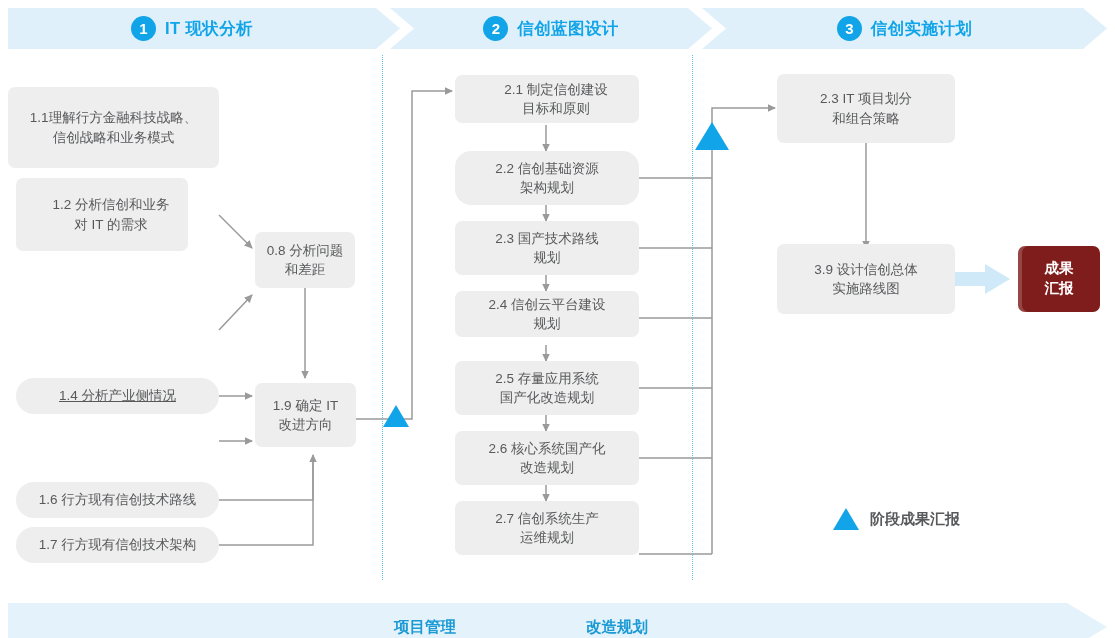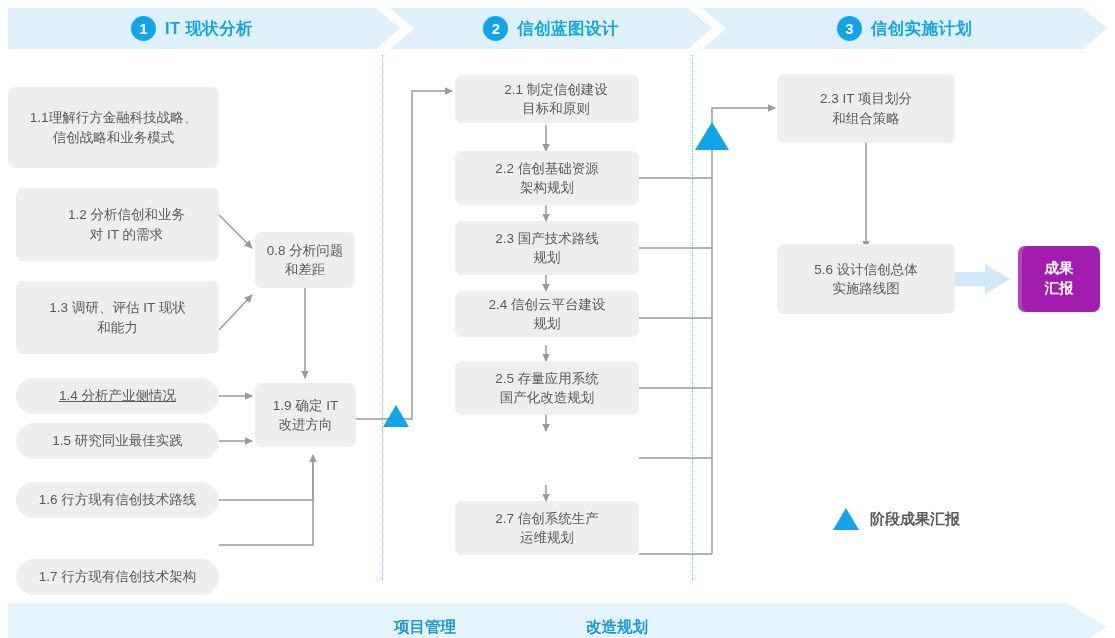--- a/index.html
+++ b/index.html
@@ -65,21 +65,21 @@
     color:#58595b;
     font-size:13.5px;
     line-height:1.42;
     padding:2px 6px;
     box-sizing:border-box;
     white-space:pre-line;
   }
   
   .badge{
     position:absolute;
-    background:#a21caf;
+    background:#7f1d1d;
     border-radius:7px;
     color:#ffffff;
     font-size:14.5px;
     font-weight:bold;
     line-height:1.35;
     display:flex;align-items:center;justify-content:center;
     text-align:center;
     white-space:pre-line;
     box-shadow:inset 4px 0 0 rgba(255,255,255,.18);
   }
@@ -196,49 +196,48 @@
       <div class="phase-num">3</div>
       <div class="phase-label">信创实施计划</div>
     </div>
   </div>
 
   <div class="vdash" style="left:382px;top:55px;height:525px;"></div>
   <div class="vdash" style="left:692px;top:55px;height:525px;"></div>
 
   <div class="task" style="left:8px;top:67px;width:211px;height:81px;margin-top:20px;">1.1理解行方金融科技战略、
 信创战略和业务模式</div>
-  <div class="task" style="left:16px;top:188px;width:203px;height:73px;padding-left:24px;">1.2 分析信创和业务
+  <div class="task" style="left:16px;top:178px;width:172px;height:73px;padding-left:24px;">1.2 分析信创和业务
 对 IT 的需求</div>
-  <div class="task" style="left:16px;top:281px;width:203px;height:73px;">1.3 调研、评估 IT 现状
-和能力</div>
   <div class="task" style="left:16px;top:378px;width:203px;height:36px;border-radius:18px;text-decoration:underline;">1.4 分析产业侧情况</div>
-  <div class="task" style="left:16px;top:423px;width:203px;height:36px;border-radius:18px;">1.5 研究同业最佳实践</div>
   <div class="task" style="left:16px;top:482px;width:203px;height:36px;border-radius:18px;">1.6 行方现有信创技术路线</div>
-  <div class="task" style="left:16px;top:527px;width:203px;height:36px;border-radius:18px;margin-top:32px;">1.7 行方现有信创技术架构</div>
+  <div class="task" style="left:16px;top:527px;width:203px;height:36px;border-radius:18px;">1.7 行方现有信创技术架构</div>
   <div class="task" style="left:255px;top:232px;width:100px;height:56px;">0.8 分析问题
 和差距</div>
   <div class="task" style="left:255px;top:383px;width:101px;height:64px;">1.9 确定 IT
 改进方向</div>
 
   <div class="task" style="left:455px;top:75px;width:184px;height:48px;padding-left:24px;">2.1 制定信创建设
 目标和原则</div>
-  <div class="task" style="left:455px;top:151px;width:184px;height:54px;">2.2 信创基础资源
+  <div class="task" style="left:455px;top:151px;width:184px;height:54px;border-radius:16px;">2.2 信创基础资源
 架构规划</div>
   <div class="task" style="left:455px;top:221px;width:184px;height:54px;">2.3 国产技术路线
 规划</div>
   <div class="task" style="left:455px;top:291px;width:184px;height:46px;">2.4 信创云平台建设
 规划</div>
   <div class="task" style="left:455px;top:361px;width:184px;height:54px;">2.5 存量应用系统
 国产化改造规划</div>
+  <div class="task" style="left:455px;top:431px;width:184px;height:54px;">2.6 核心系统国产化
+改造规划</div>
   <div class="task" style="left:455px;top:501px;width:184px;height:54px;">2.7 信创系统生产
 运维规划</div>
 
   <div class="task" style="left:777px;top:74px;width:178px;height:69px;">2.3 IT 项目划分
 和组合策略</div>
-  <div class="task" style="left:777px;top:244px;width:178px;height:70px;">5.6 设计信创总体
+  <div class="task" style="left:777px;top:244px;width:178px;height:70px;">3.9 设计信创总体
 实施路线图</div>
 
   <div class="badge" style="left:1018px;top:246px;width:82px;height:66px;">成果
 汇报</div>
 
   <div class="tri sm" style="left:383px;top:405px;"></div>
   <div class="tri" style="left:695px;top:122px;"></div>
 
   <div class="legend" style="left:833px;top:508px;">
     <div class="tri sm" style="position:relative;left:0;top:0;"></div>

